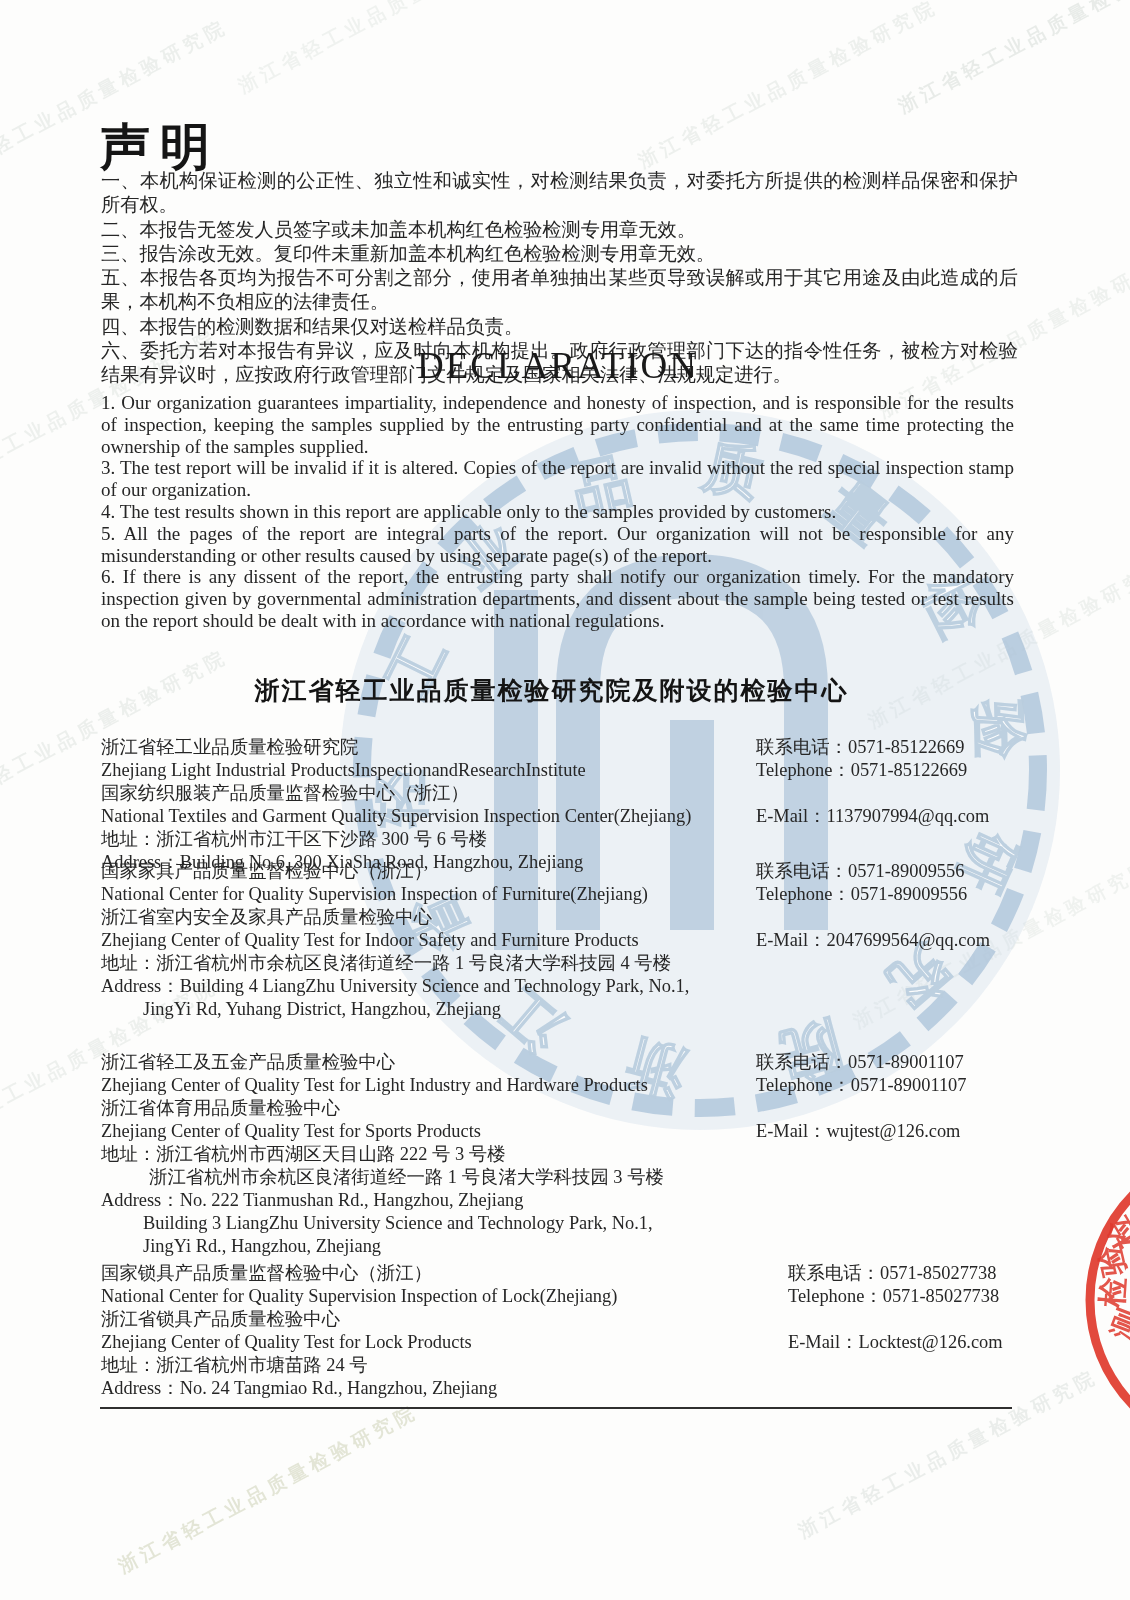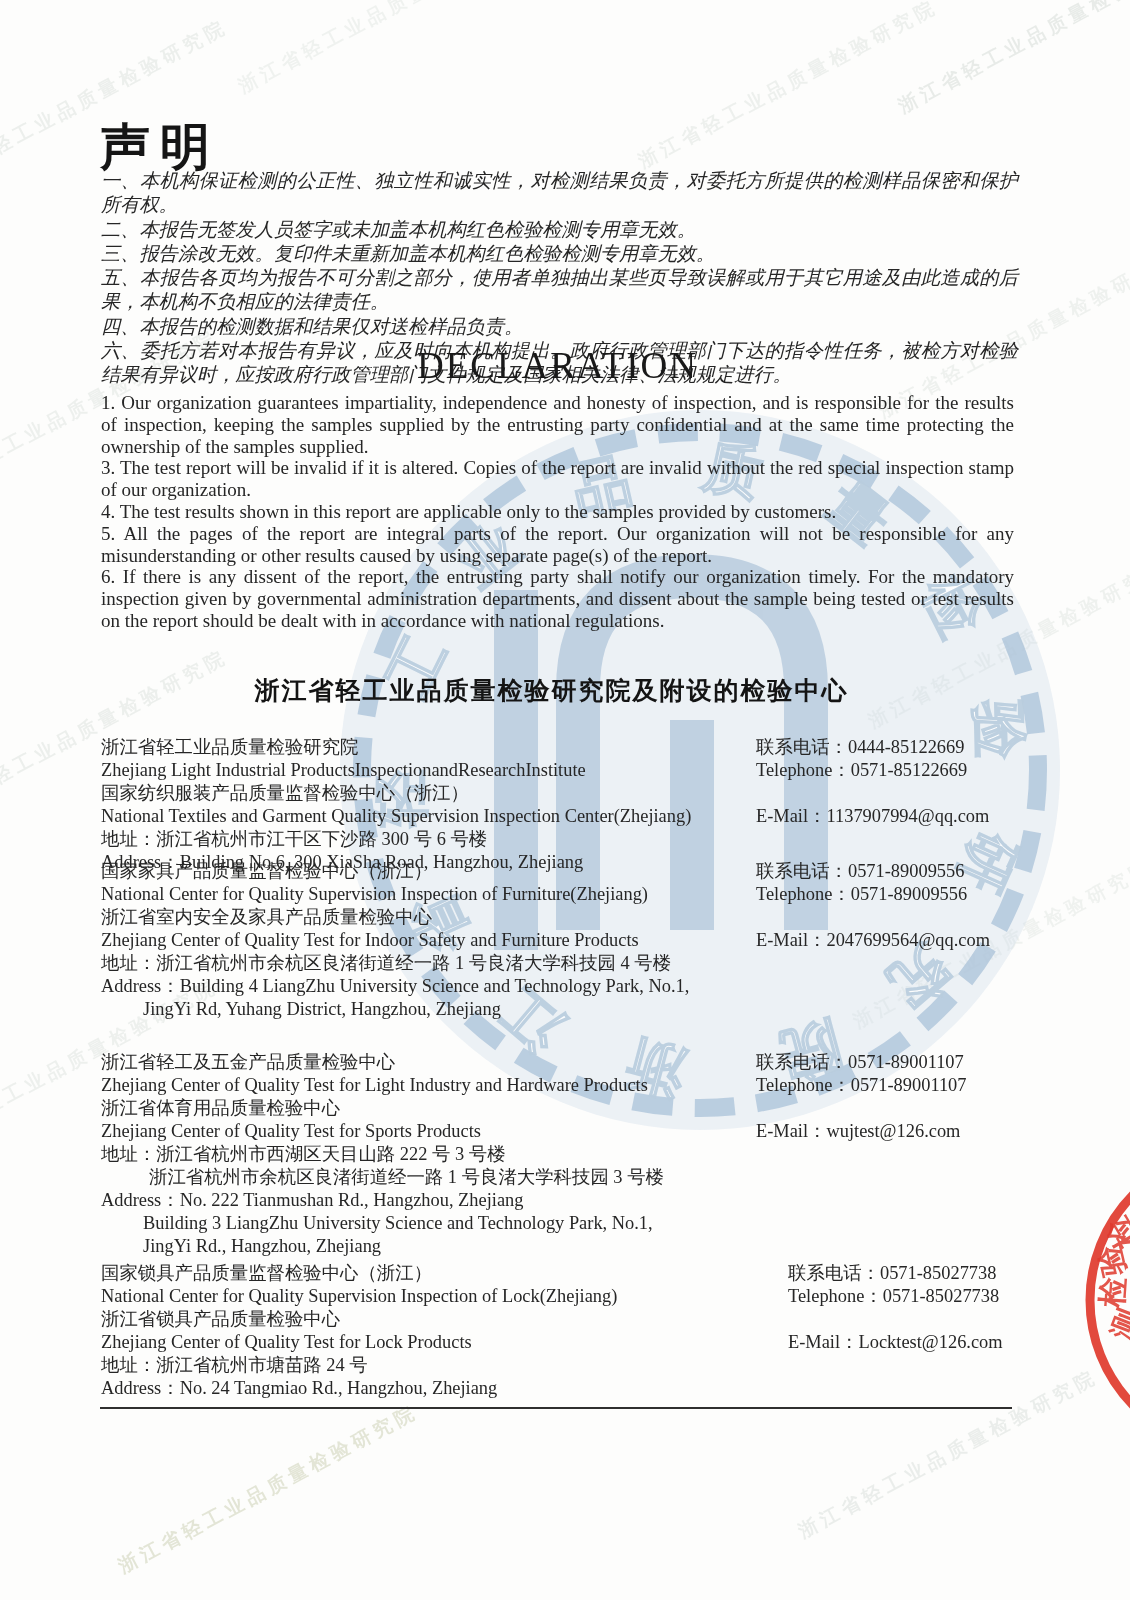--- a/index.html
+++ b/index.html
@@ -31,21 +31,21 @@
   .wm:nth-child(12){left:800px;top:1520px;opacity:.14;}
   
   .stamp-blue{position:absolute;left:320px;top:390px;pointer-events:none;}
   .stamp-red{position:absolute;left:990px;top:1100px;pointer-events:none;}
   
   .title-cn{
     position:absolute;top:114px;left:100px;right:115px;text-align:left;
     font-size:50px;font-weight:bold;letter-spacing:10px;color:#151515;
   }
   .cn-items{position:absolute;top:169px;left:101px;right:112px;}
-  .cn-items p{margin:0;font-size:19.2px;line-height:24.3px;text-align:justify;font-style:italic;}
+  .cn-items p{margin:0;font-size:19.2px;line-height:24.3px;text-align:justify;}
   .title-en{
     position:absolute;top:344px;left:100px;right:115px;text-align:center;
     font-size:37px;letter-spacing:2px;color:#191919;
   }
   .en-items{position:absolute;top:392px;left:101px;right:116px;}
   .en-items p{margin:0;font-size:19px;line-height:21.8px;text-align:justify;}
   .centers-title-cn{
     position:absolute;top:674px;left:88px;right:115px;text-align:center;
     font-size:25px;font-weight:bold;letter-spacing:2px;color:#141414;
   }
@@ -147,21 +147,21 @@
   <div class="block b1">
     <div class="col-left">
       <div>浙江省轻工业品质量检验研究院</div>
       <div>Zhejiang Light Industrial ProductsInspectionandResearchInstitute</div>
       <div>国家纺织服装产品质量监督检验中心（浙江）</div>
       <div>National Textiles and Garment Quality Supervision Inspection Center(Zhejiang)</div>
       <div>地址：浙江省杭州市江干区下沙路 300 号 6 号楼</div>
       <div>Address：Building No.6, 300 XiaSha Road, Hangzhou, Zhejiang</div>
     </div>
     <div class="col-right">
-      <div>联系电话：0444-85122669</div>
+      <div>联系电话：0571-85122669</div>
       <div>Telephone：0571-85122669</div>
       <div class="blank-line"></div>
       <div>E-Mail：1137907994@qq.com</div>
     </div>
   </div>
 
   <div class="block b2">
     <div class="col-left">
       <div>国家家具产品质量监督检验中心（浙江）</div>
       <div>National Center for Quality Supervision Inspection of Furniture(Zhejiang)</div>

